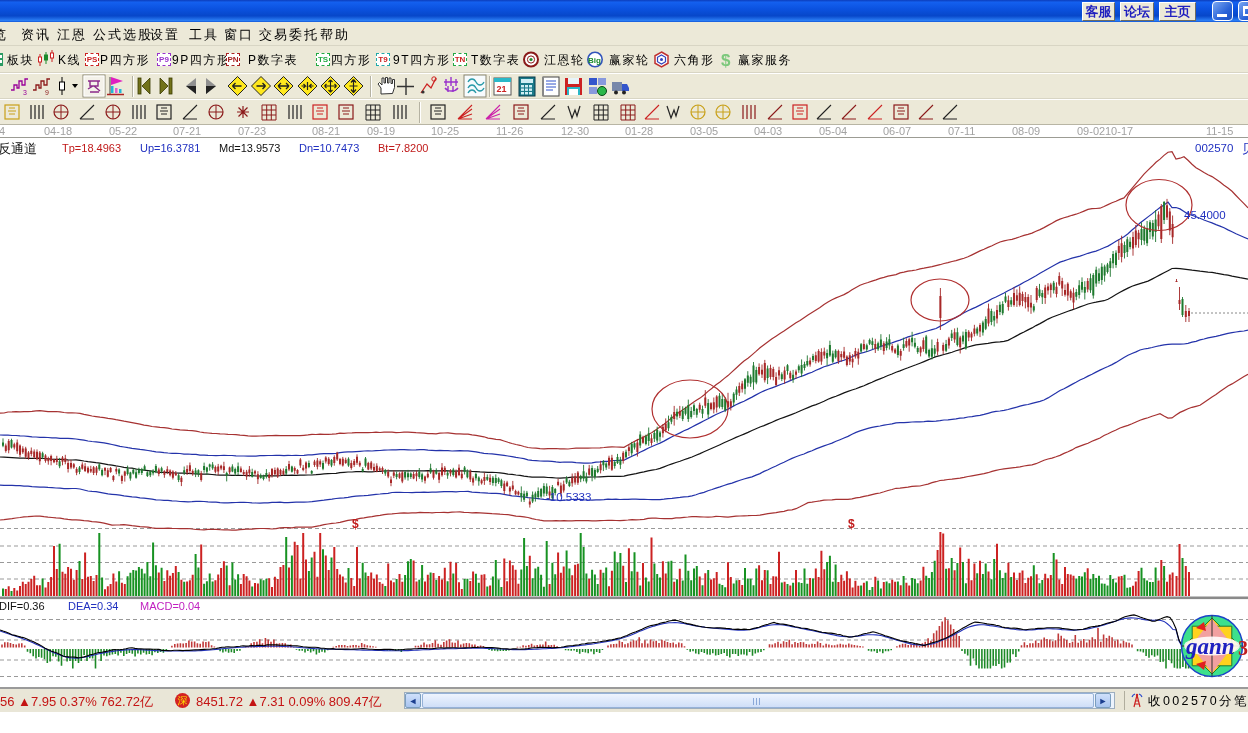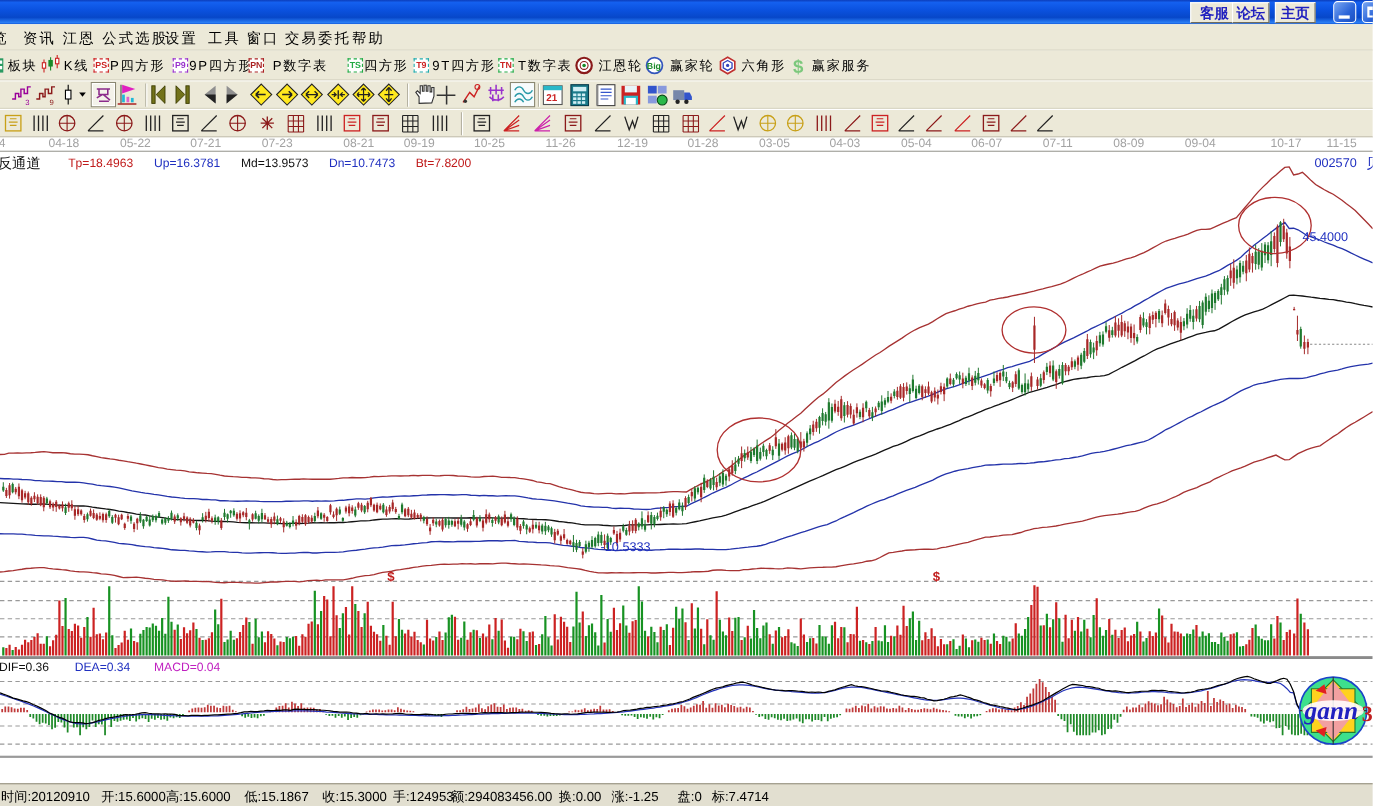--- a/index.html
+++ b/index.html
@@ -1,15 +1,15 @@
 <!DOCTYPE html>
 <html><head><meta charset="utf-8"><style>*{margin:0;padding:0;box-sizing:border-box}body{font-family:"Liberation Sans",sans-serif}#w{position:relative;width:1248px;height:733px;overflow:hidden;background:#fff}.ab{position:absolute}.titlebar{left:0;top:0;width:1248px;height:22px;background:linear-gradient(180deg,#0c3dbb 0%,#1460ef 10%,#0b52e0 40%,#0747c9 72%,#2a7df4 93%,#1257d8 100%)}.title{left:2px;top:3px;color:#fff;font-size:14px;font-weight:bold;letter-spacing:2.3px;white-space:nowrap}.tbtn{top:2px;height:19px;background:#ece9d8;border:1px solid;border-color:#fff #6f6c5e #6f6c5e #fff;color:#1f1fbf;font-weight:bold;font-size:13px;text-align:center;line-height:17px}.wbtn{top:1px;width:21px;height:20px;border-radius:4px;border:1px solid #fff;background:linear-gradient(135deg,#7aa7f2,#2a63d8 60%,#1b4fc0);color:#fff}.menubar{left:0;top:22px;width:1248px;height:24px;background:#ece9d8;border-bottom:1px solid #d8d5c4}.mi{position:absolute;top:4px;font-size:13px;color:#000;white-space:nowrap;letter-spacing:2px}.trow{left:0;width:1248px;background:#ece9d8}.lbl{position:absolute;top:6px;font-size:12px;color:#000;white-space:nowrap;letter-spacing:1.5px}.bx{position:absolute;top:7px;width:14px;height:13px;background:#fff;font-size:8px;font-weight:bold;text-align:center;line-height:11px}.datestrip{left:0;top:125px;width:1248px;height:13px;background:#fff;border-bottom:1px solid #9c9c94}.dt{position:absolute;top:0px;font-size:11px;color:#a2a2a2;white-space:nowrap}.redrow{left:0;top:689px;width:1248px;height:23px;background:#e9e6d7}.rt{position:absolute;top:4px;font-size:13px;color:#c41414;white-space:nowrap}.statusbar{left:0;top:712px;width:1248px;height:21px;background:#e2dfd0;border-top:1px solid #94917f}.st{position:absolute;top:3px;font-size:12px;color:#000;white-space:nowrap}</style></head><body>
 <div id="w">
     <div class="ab titlebar">
-      <div class="ab tbtn" style="left:1082px;width:44px">客服</div>
+      <div class="ab tbtn" style="left:1082px;width:33px">客服</div>
       <div class="ab tbtn" style="left:1120px;width:34px">论坛</div>
       <div class="ab tbtn" style="left:1159px;width:37px">主页</div>
       <div class="ab wbtn" style="left:1212px;">
         <div style="position:absolute;left:4px;bottom:3px;width:10px;height:3px;background:#fff"></div>
       </div>
       <div class="ab wbtn" style="left:1238px;">
         <div style="position:absolute;left:4px;top:4px;width:11px;height:10px;border:2px solid #fff;border-top-width:3px"></div>
       </div>
     </div>
     <div class="ab menubar">
@@ -225,30 +225,30 @@
     <div class="ab datestrip">
       <div class="dt" style="left:-17px">3-14</div>
       <div class="dt" style="left:44px">04-18</div>
       <div class="dt" style="left:109px">05-22</div>
       <div class="dt" style="left:173px">07-21</div>
       <div class="dt" style="left:238px">07-23</div>
       <div class="dt" style="left:312px">08-21</div>
       <div class="dt" style="left:367px">09-19</div>
       <div class="dt" style="left:431px">10-25</div>
       <div class="dt" style="left:496px">11-26</div>
-      <div class="dt" style="left:561px">12-19</div>
+      <div class="dt" style="left:561px">12-30</div>
       <div class="dt" style="left:625px">01-28</div>
       <div class="dt" style="left:690px">03-05</div>
       <div class="dt" style="left:754px">04-03</div>
       <div class="dt" style="left:819px">05-04</div>
       <div class="dt" style="left:883px">06-07</div>
       <div class="dt" style="left:948px">07-11</div>
       <div class="dt" style="left:1012px">08-09</div>
-      <div class="dt" style="left:1077px">09-04</div>
-      <div class="dt" style="left:1155px">10-17</div>
+      <div class="dt" style="left:1077px">09-02</div>
+      <div class="dt" style="left:1105px">10-17</div>
       <div class="dt" style="left:1206px">11-15</div>
     </div>
     <svg style="position:absolute;left:0;top:0" width="1248" height="733" viewBox="0 0 1248 733">
       <line x1="0" y1="528.5" x2="1248" y2="528.5" stroke="#999" stroke-width="1" stroke-dasharray="4,3"></line>
       <line x1="0" y1="546" x2="1248" y2="546" stroke="#999" stroke-width="1" stroke-dasharray="4,3"></line>
       <line x1="0" y1="562.5" x2="1248" y2="562.5" stroke="#999" stroke-width="1" stroke-dasharray="4,3"></line>
       <line x1="0" y1="579" x2="1248" y2="579" stroke="#999" stroke-width="1" stroke-dasharray="4,3"></line>
       <rect x="0" y="596.5" width="1248" height="2.6" fill="#8a8a8a"></rect>
       <line x1="0" y1="619.5" x2="1248" y2="619.5" stroke="#999" stroke-width="1" stroke-dasharray="4,3"></line>
       <line x1="0" y1="640" x2="1248" y2="640" stroke="#999" stroke-width="1" stroke-dasharray="4,3"></line>
@@ -298,25 +298,31 @@
         <path d="M1196,628 l8,-6 l2,9 z" fill="#e02020"></path>
         <path d="M1196,664 l8,6 l2,-9 z" fill="#e02020"></path>
         <line x1="1212" y1="615.5" x2="1212" y2="676.5" stroke="#333" stroke-width="1"></line>
         <line x1="1181.5" y1="646" x2="1242.5" y2="646" stroke="#333" stroke-width="1"></line>
         <ellipse cx="1212" cy="646" rx="28" ry="9.5" fill="#fff" opacity="0.88"></ellipse>
         <text x="1186" y="654" style="font-family:'Liberation Serif',serif;font-size:23px;font-style:italic;font-weight:bold" fill="#2020c0">gann</text>
         <text x="1238" y="655" style="font-family:'Liberation Serif',serif;font-size:20px;font-weight:bold" fill="#c02020">3</text>
       </g>
     </svg>
     <div class="ab" style="left:0;top:687px;width:1248px;height:2px;background:#9a9a9a"></div>
-    <div class="ab statusbar">
-      <div class="st" style="left:1px">时间:20120910</div>
-      <div class="st" style="left:92px">开:15.6000</div>
-      <div class="st" style="left:151px">高:15.6000</div>
-      <div class="st" style="left:222px">低:15.1867</div>
-      <div class="st" style="left:293px">收:15.3000</div>
-      <div class="st" style="left:357px">手:124953</div>
-      <div class="st" style="left:410px">额:294083456.00</div>
-      <div class="st" style="left:508px">换:0.00</div>
-      <div class="st" style="left:556px">涨:-1.25</div>
-      <div class="st" style="left:616px">盘:0</div>
-      <div class="st" style="left:647px">标:7.4714</div>
+    <div class="ab redrow">
+      <div class="rt" style="left:0px">56 ▲7.95 0.37% 762.72亿</div>
+      <div class="ab" style="left:175px;top:4px;width:15px;height:15px;border-radius:50%;background:#d42222;color:#ffe200;font-size:10px;text-align:center;line-height:15px">深</div>
+      <div class="rt" style="left:196px">8451.72 ▲7.31 0.09% 809.47亿</div>
+      <div class="ab" style="left:404px;top:3px;width:711px;height:17px;background:#ecf3fd;border:1px solid #9daebf">
+        <div class="ab" style="left:0;top:0;width:16px;height:15px;background:linear-gradient(180deg,#cfe0fb,#a8c4ef);border:1px solid #7b9ebe;border-radius:2px;color:#1b3e8f;font-size:9px;text-align:center;line-height:14px">◄</div>
+        <div class="ab" style="left:17px;top:0;width:672px;height:15px;background:linear-gradient(180deg,#eef4fe,#cfdff8);border:1px solid #96b2d8;border-radius:2px">
+          <div class="ab" style="left:330px;top:4px;width:9px;height:7px;background:repeating-linear-gradient(90deg,#8aa8d8 0 1px,transparent 1px 3px)"></div>
+        </div>
+        <div class="ab" style="left:690px;top:0;width:16px;height:15px;background:linear-gradient(180deg,#cfe0fb,#a8c4ef);border:1px solid #7b9ebe;border-radius:2px;color:#1b3e8f;font-size:9px;text-align:center;line-height:14px">►</div>
+      </div>
+      <div class="ab" style="left:1124px;top:2px;width:1px;height:19px;background:#b0ad9e"></div>
+      <svg class="ab" style="left:1128px;top:3px" width="18" height="18" viewBox="0 0 18 18">
+        <path d="M9,3 L6,15 M9,3 L12,15 M7,9 L11,9 M6.2,12 L11.8,12" stroke="#cc2222" stroke-width="1.2" fill="none"></path>
+        <path d="M4,5 a5,5 0 0 1 3,-3 M14,5 a5,5 0 0 0 -3,-3" stroke="#2244cc" stroke-width="1.1" fill="none"></path>
+        <circle cx="9" cy="3" r="1.2" fill="#cc2222"></circle>
+      </svg>
+      <div class="rt" style="left:1148px;color:#000;font-size:12.5px;letter-spacing:2.4px">收002570分笔</div>
     </div>
   </div>
 </body></html>

